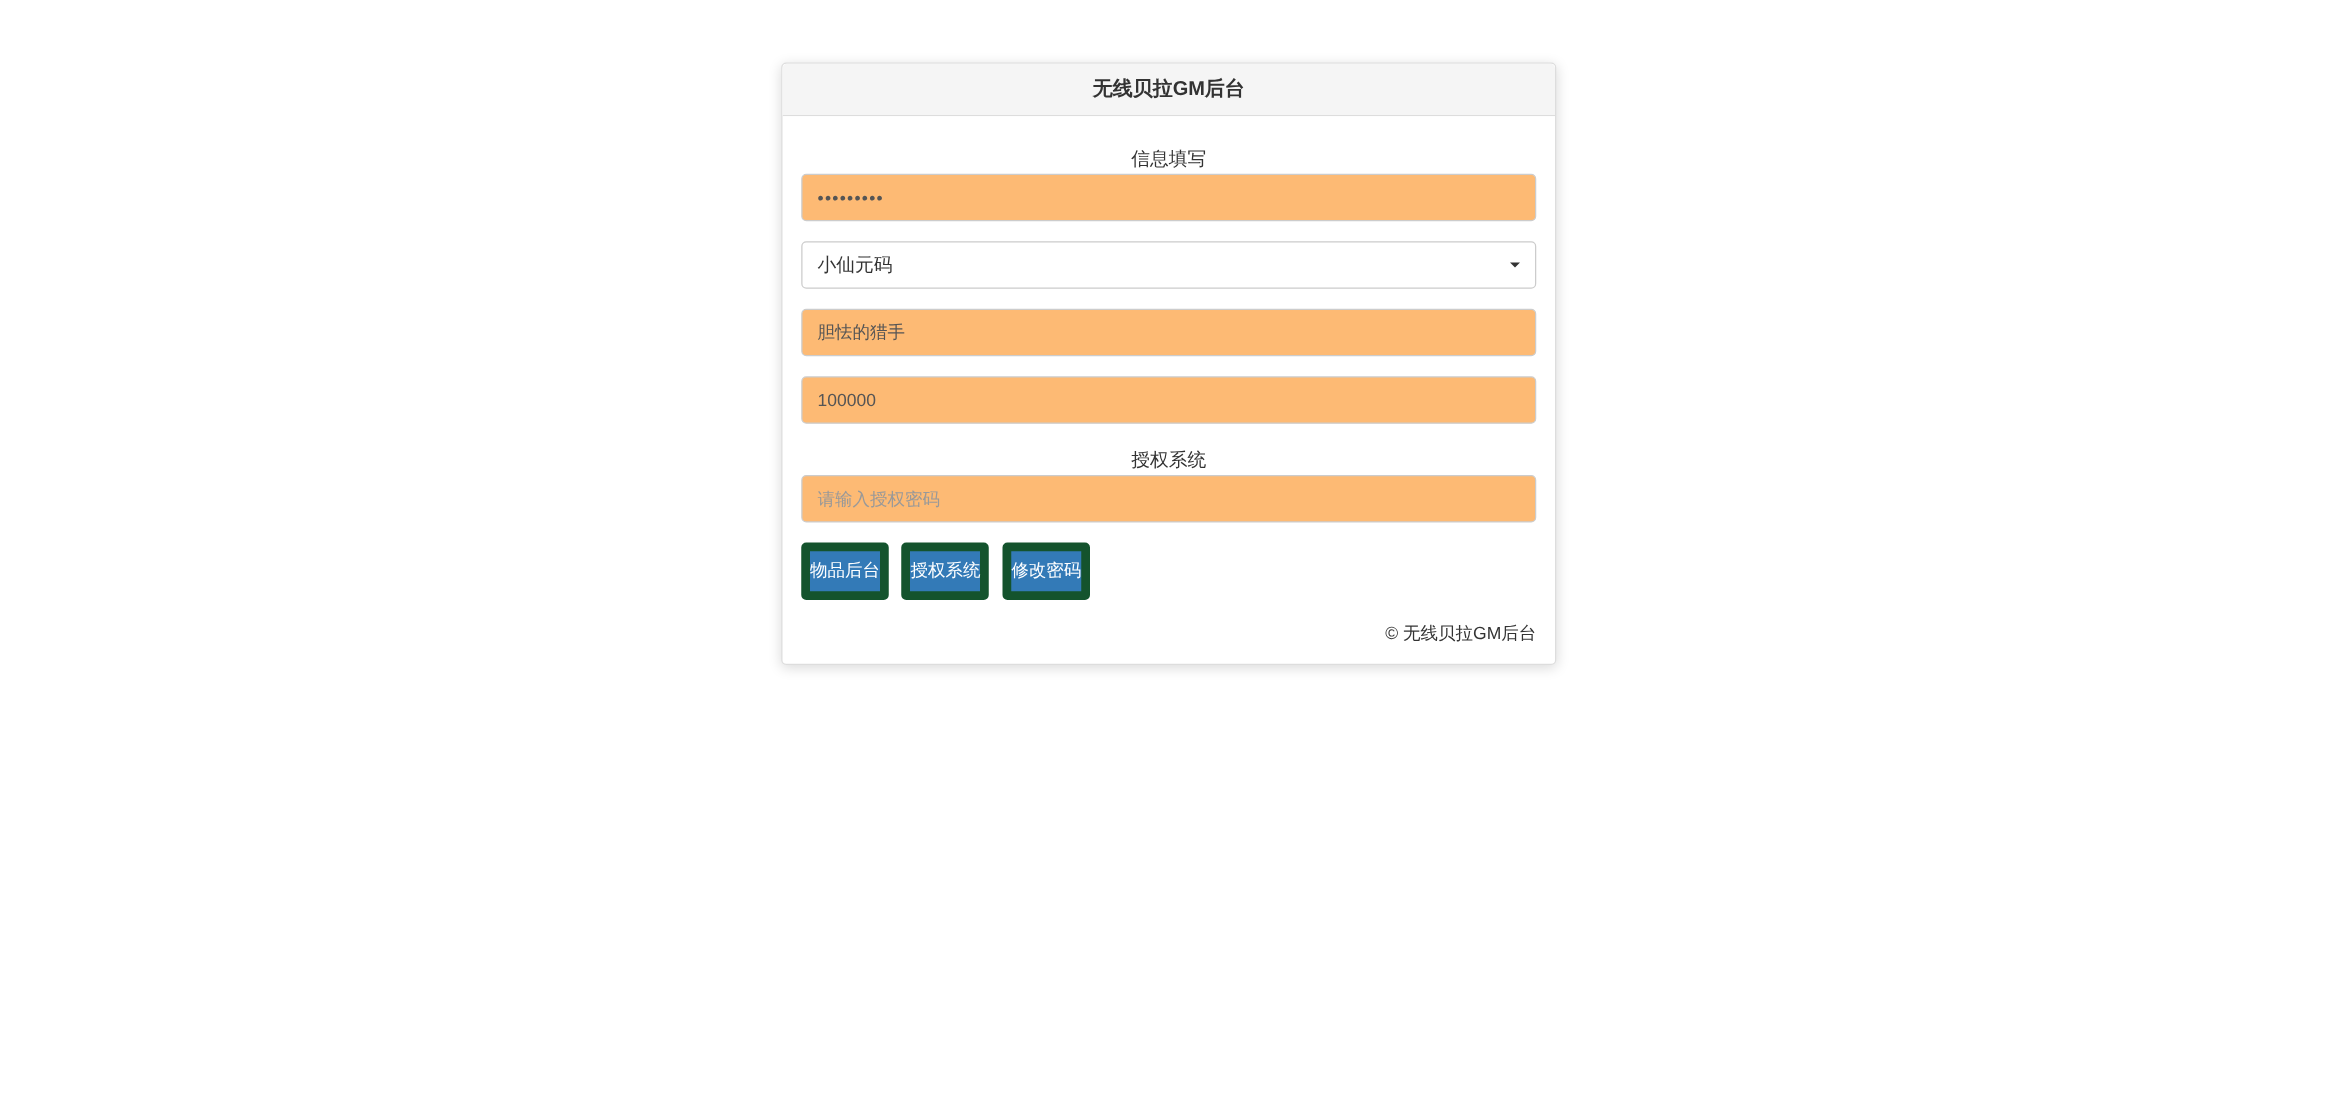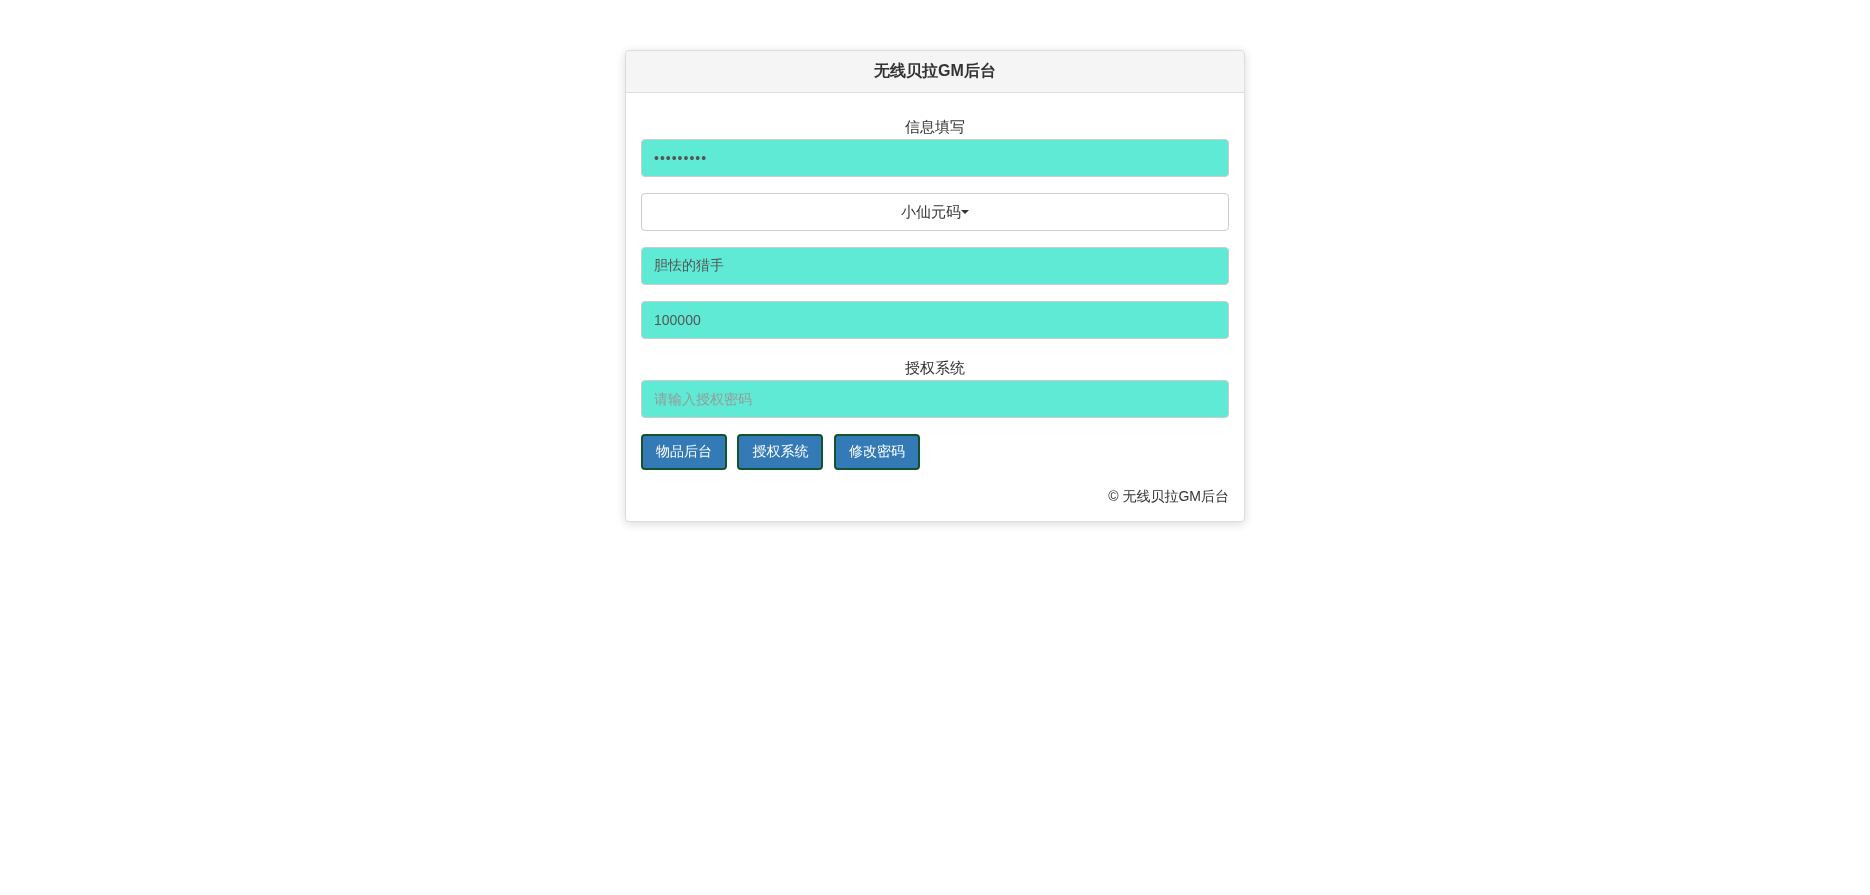--- a/index.html
+++ b/index.html
@@ -50,36 +50,36 @@
       margin-top: 10px;
     }
     .form-control {
       display: block;
       width: 100%;
       height: 38px;
       padding: 6px 12px;
       font-size: 14px;
       line-height: 1.4;
       color: #555555;
-      background-color: #5eead4;
+      background-color: #fdba74;
       border: 1px solid #cccccc;
       border-radius: 4px;
       margin-bottom: 16px;
       font-family: inherit;
     }
     .form-control::placeholder {
       color: #999999;
     }
     .dropdown {
       position: relative;
       margin-bottom: 16px;
     }
     .dropdown-toggle {
       display: flex;
-      justify-content: center;
+      justify-content: space-between;
       align-items: center;
       width: 100%;
       height: 38px;
       padding: 6px 12px;
       font-size: 15px;
       color: #333333;
       background-color: #ffffff;
       border: 1px solid #cccccc;
       border-radius: 4px;
       cursor: pointer;
@@ -107,25 +107,25 @@
       outline-offset: 1px;
       margin-bottom: 4px;
       font-family: inherit;
     }
     .btn-group {
       margin-top: 16px;
       margin-bottom: 18px;
     }
     .btn {
       display: inline-block;
-      padding: 7px 13px;
+      padding: 7px 0;
       font-size: 14px;
       color: #ffffff;
       background-color: #337ab7;
-      border: 2px solid #14532d;
+      border: 7px solid #14532d;
       border-radius: 4px;
       cursor: pointer;
       margin-right: 6px;
       font-family: inherit;
     }
     .footer-text {
       font-size: 14px;
       color: #333333;
       text-align: right;
     }

